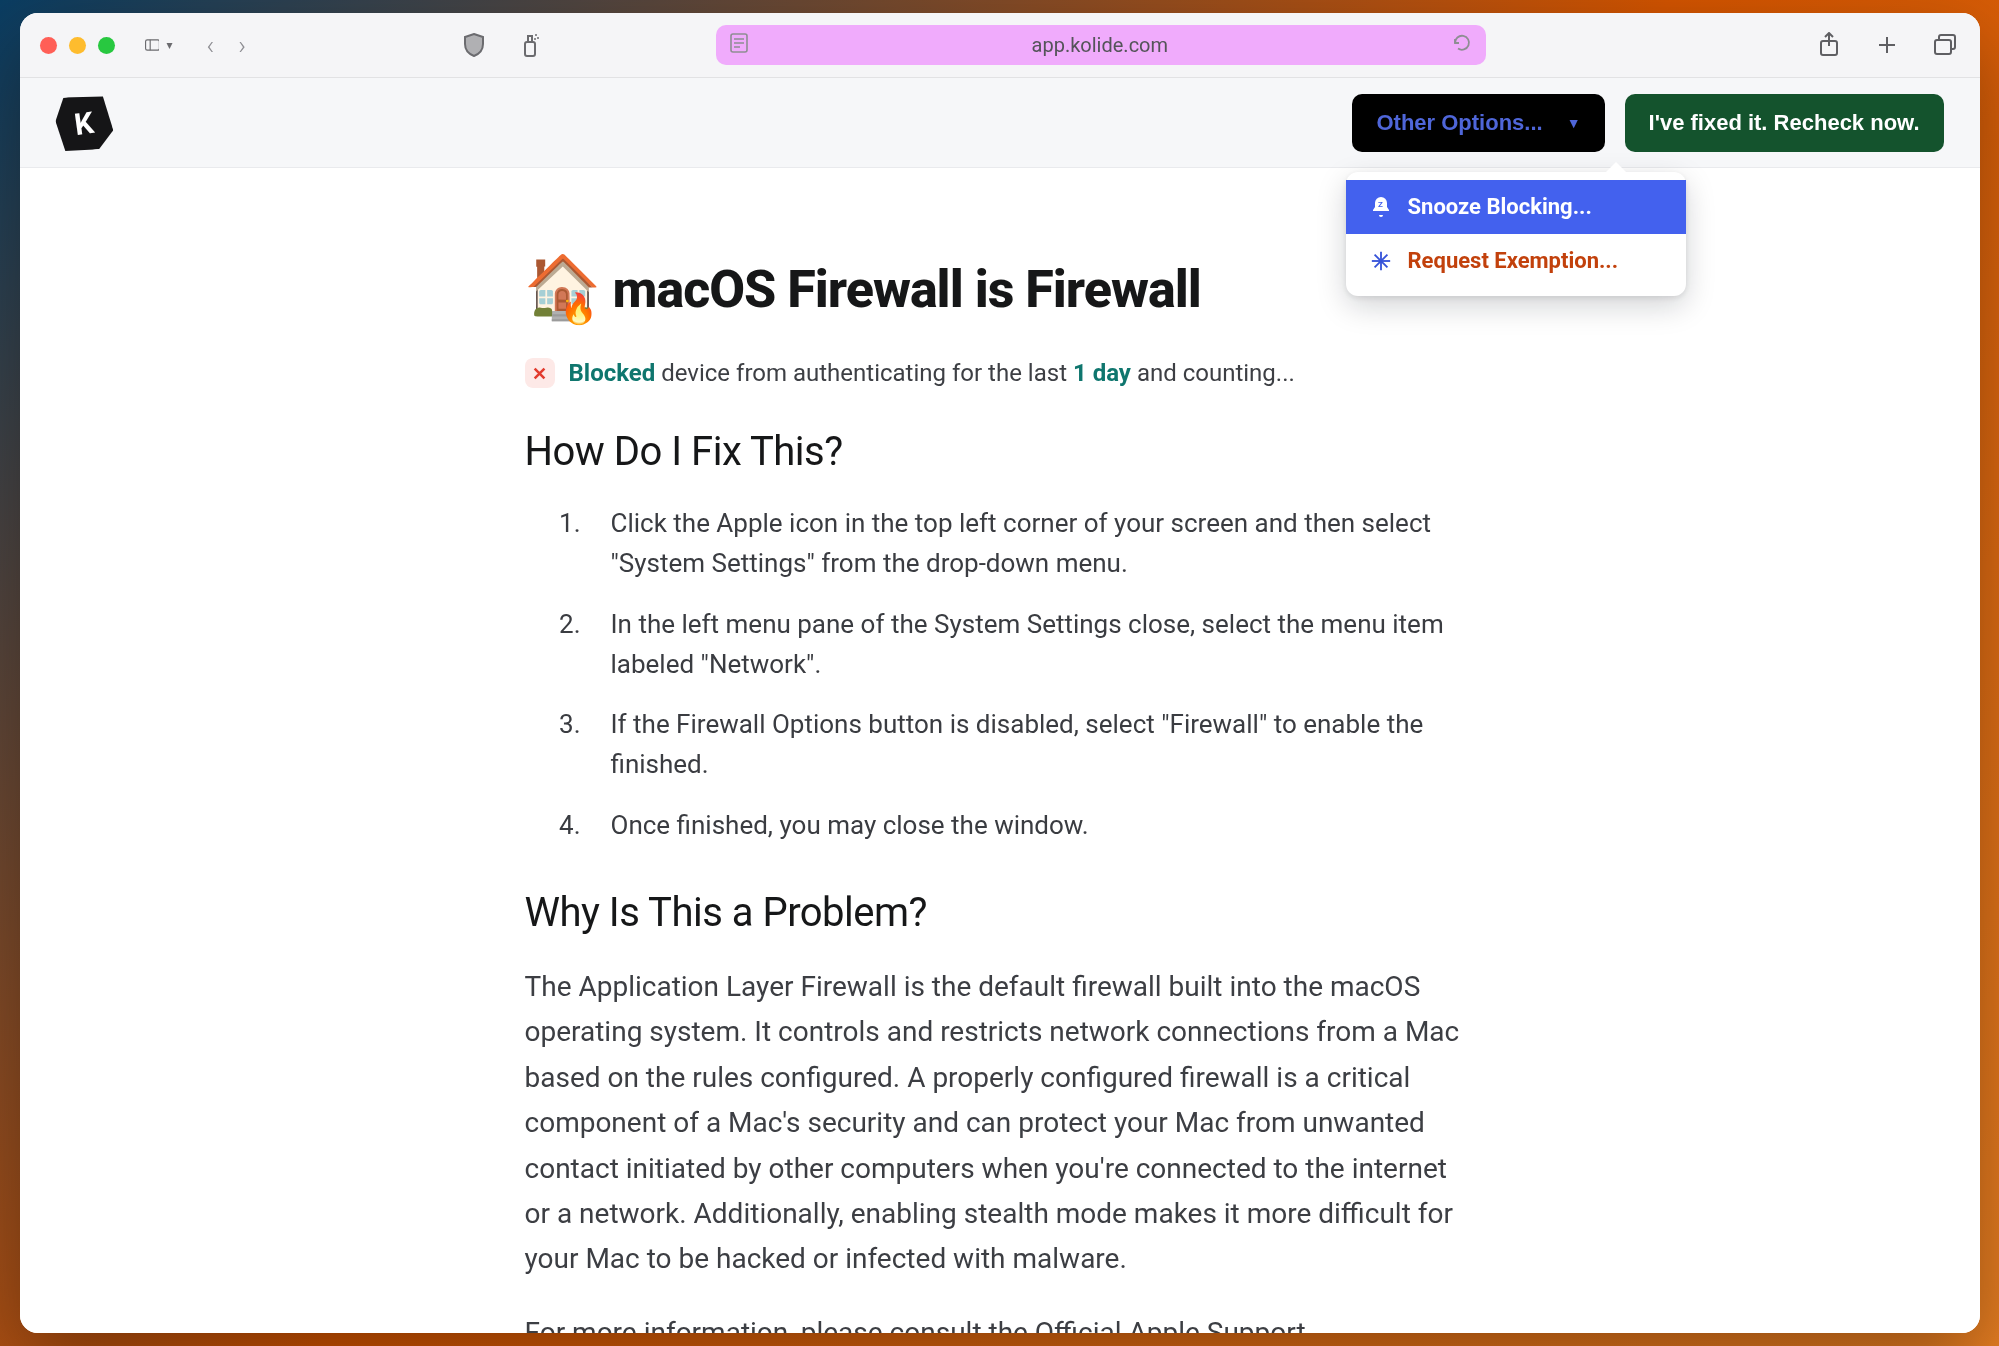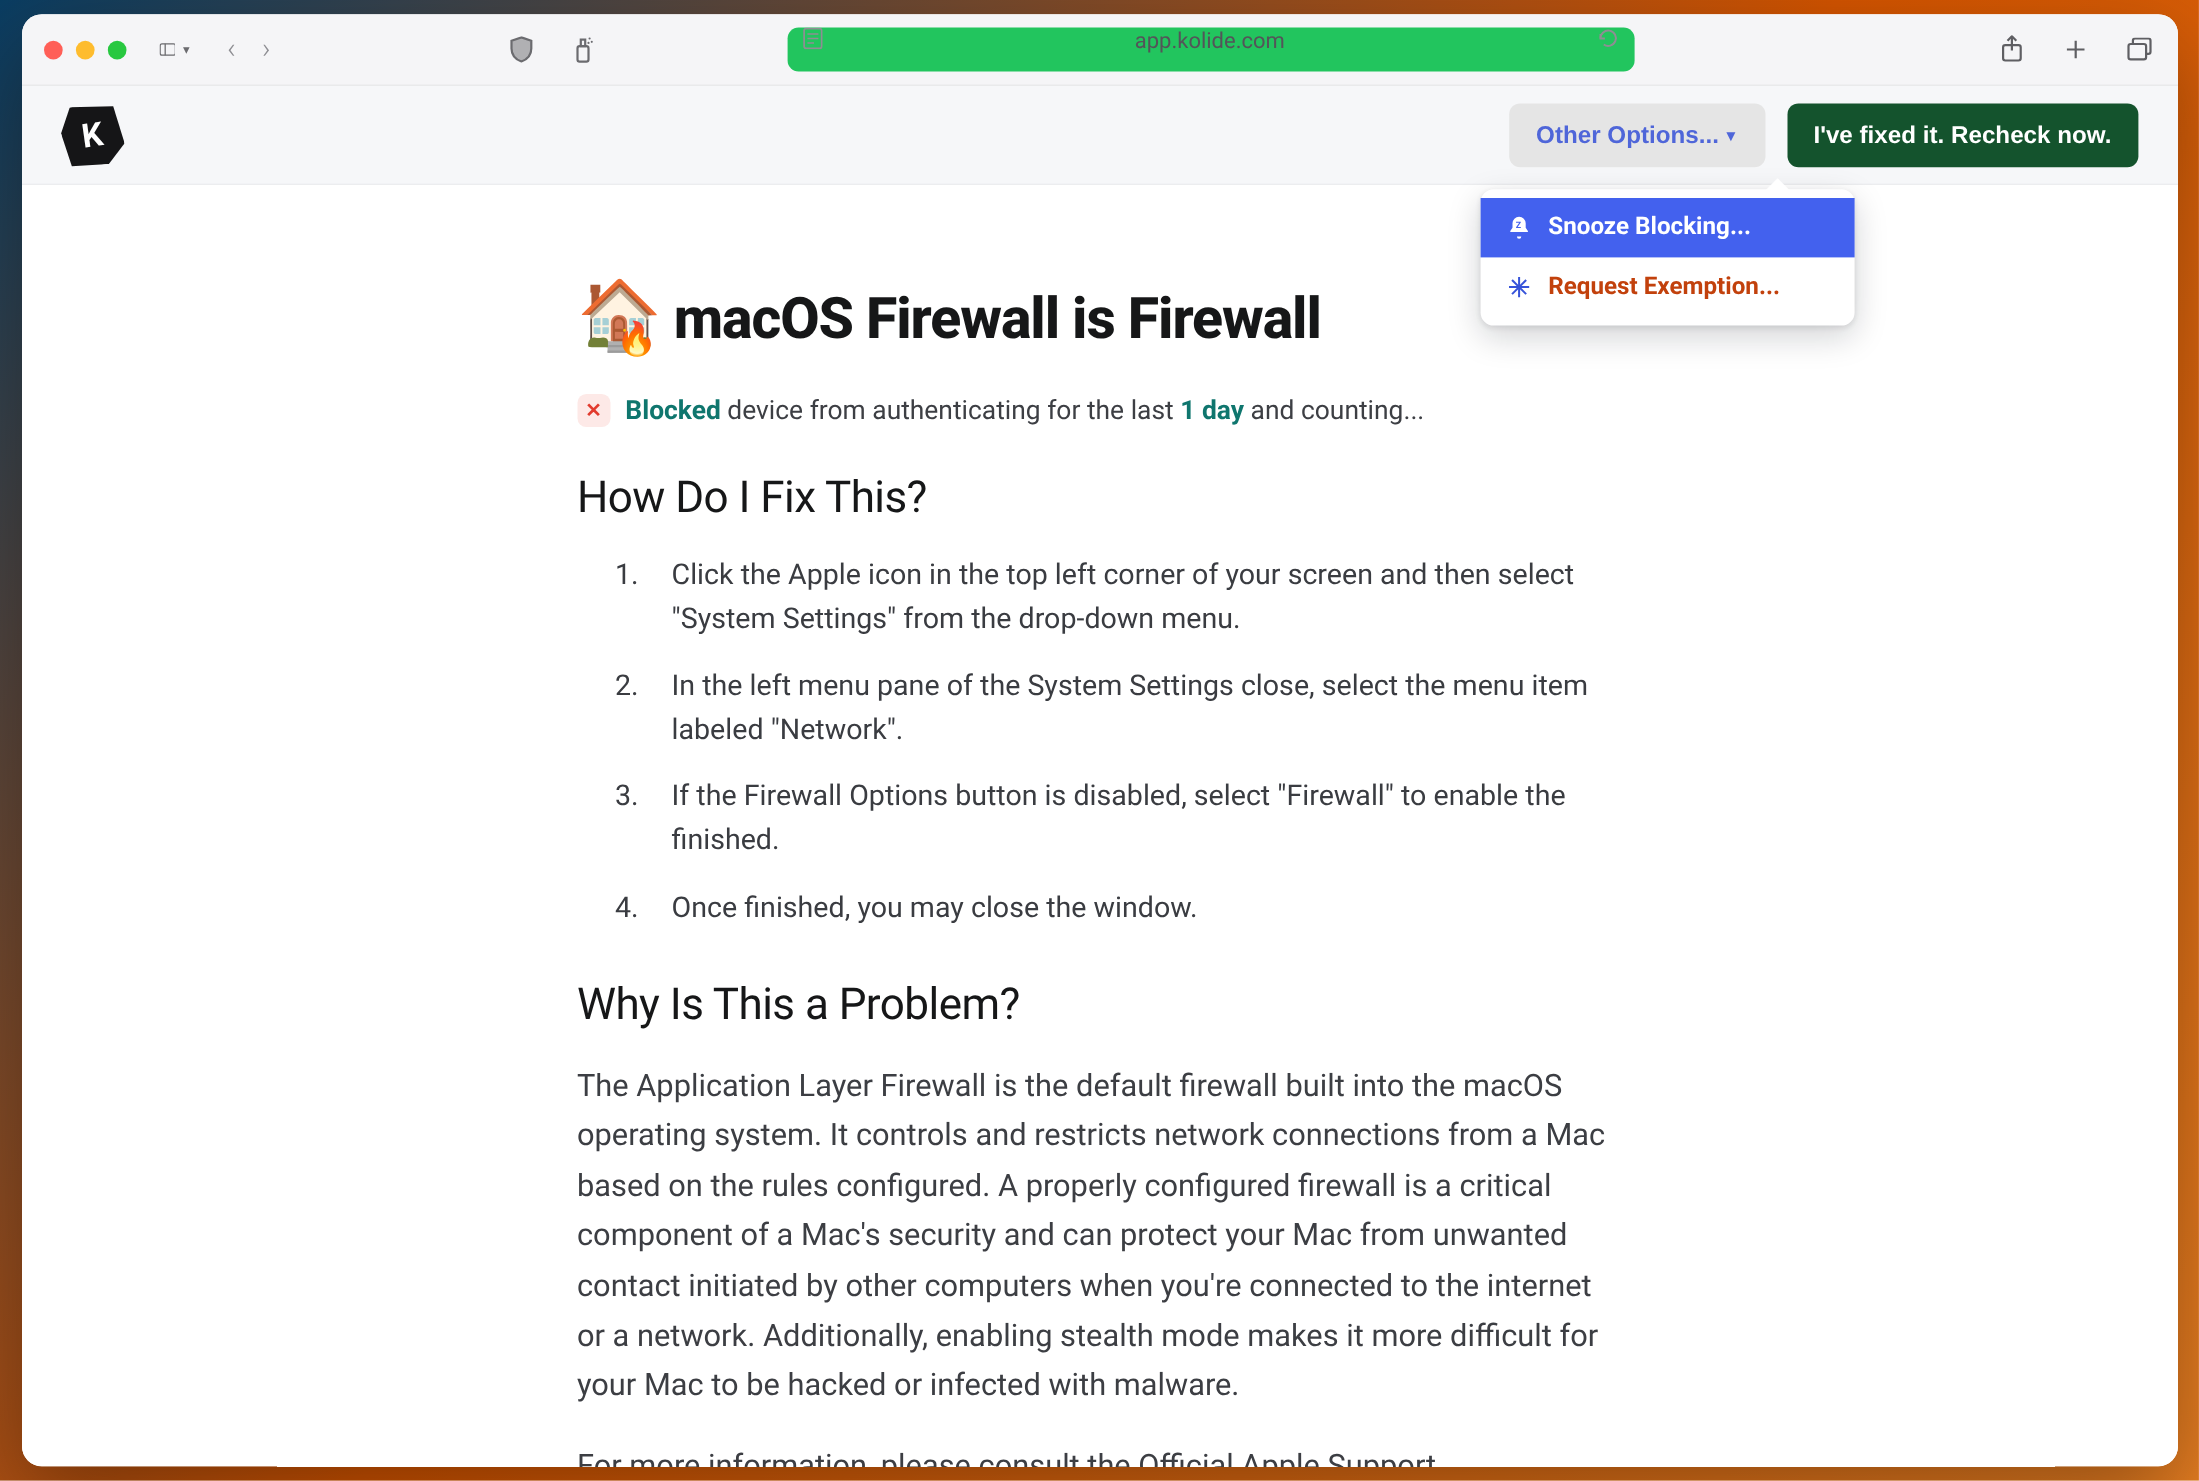--- a/index.html
+++ b/index.html
@@ -41,24 +41,24 @@
       width: 28px; height: 28px; display: flex; align-items: center; justify-content: center;
       color: #6b6b6f;
     }
     .sidebar-toggle { display:flex; align-items:center; gap:3px;}
     .nav-group{ display:flex;gap:24px;margin-left:20px;}
     .nav-arrow{color:#8e8e93;font-size:26px;font-weight:300;}
     .addrbar {
       flex: 0 0 770px;
       margin: 0 auto;
       height: 40px;
-      background: #22c55e;
+      background: #f0abfc;
       border-radius: 10px;
       display: flex;
-      align-items: flex-start;
+      align-items: center;
       padding: 0 14px;
       gap: 12px;
     }
     .addrbar .url-txt {
       flex: 1; text-align: center; color: #545459; font-size: 20px; font-weight: 400;
     }
     .right-tb { display:flex; gap:30px; margin-left:auto; color:#5f5f63;}
     .right-tb svg, .tb-btn svg { display:block; }
     .left-icons { display:flex; gap: 28px; margin-left: 200px;}
     .page-header {
@@ -76,21 +76,21 @@
       display:flex; align-items:center; justify-content:center;
       color:#fff; font-weight:700; font-size:30px;
       clip-path: polygon(20% 0%, 90% 8%, 100% 70%, 70% 100%, 10% 95%, 0% 40%);
     }
     .header-actions { margin-left: auto; display: flex; gap: 20px; align-items: center; position: relative; }
     .btn {
       border: none; cursor: pointer; font-weight: 700; font-size: 22px;
       border-radius: 10px; padding: 16px 24px;
     }
     .btn-secondary {
-      background: #e5e5e5; color: #4f66d9; display: flex; align-items: center; gap: 4px;
+      background: #000000; color: #4f66d9; display: flex; align-items: center; gap: 24px;
     }
     .btn-secondary .caret { font-size: 14px; }
     .btn-primary { background: #14532d; color: #fff; }
     .dropdown {
       position: absolute;
       top: 78px;
       right: 258px;
       width: 340px;
       background: #fff;
       border-radius: 12px;

